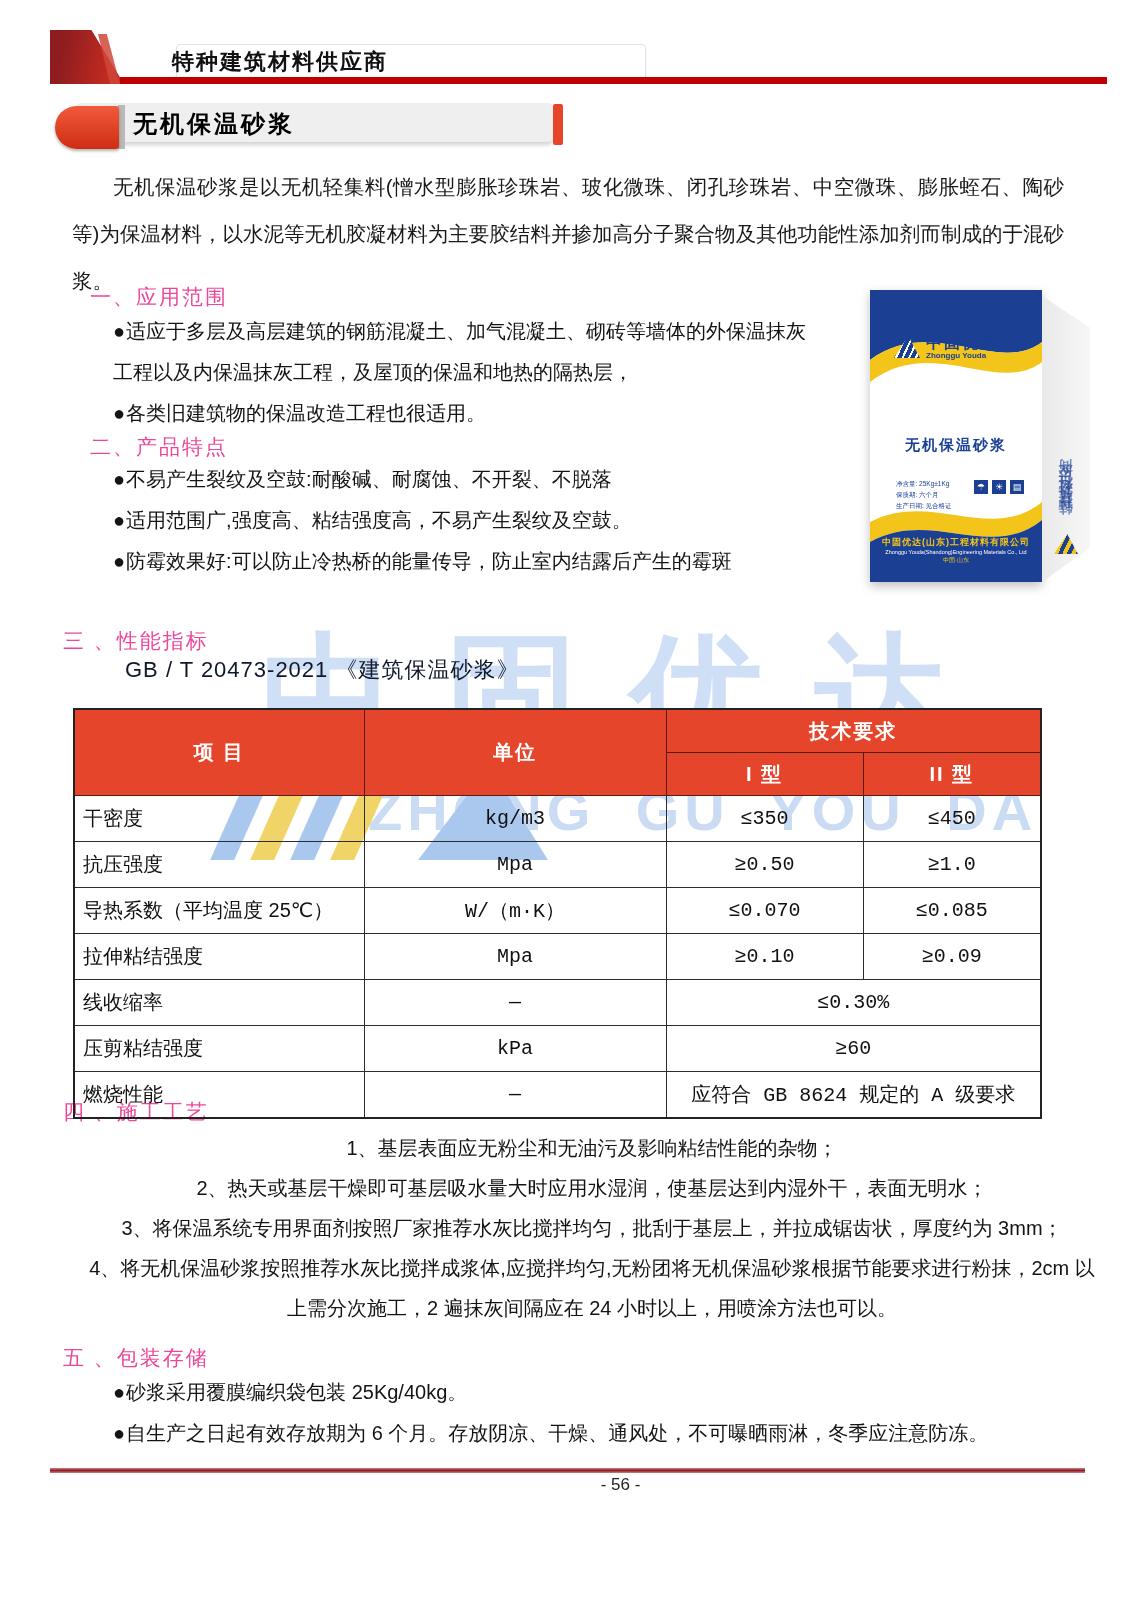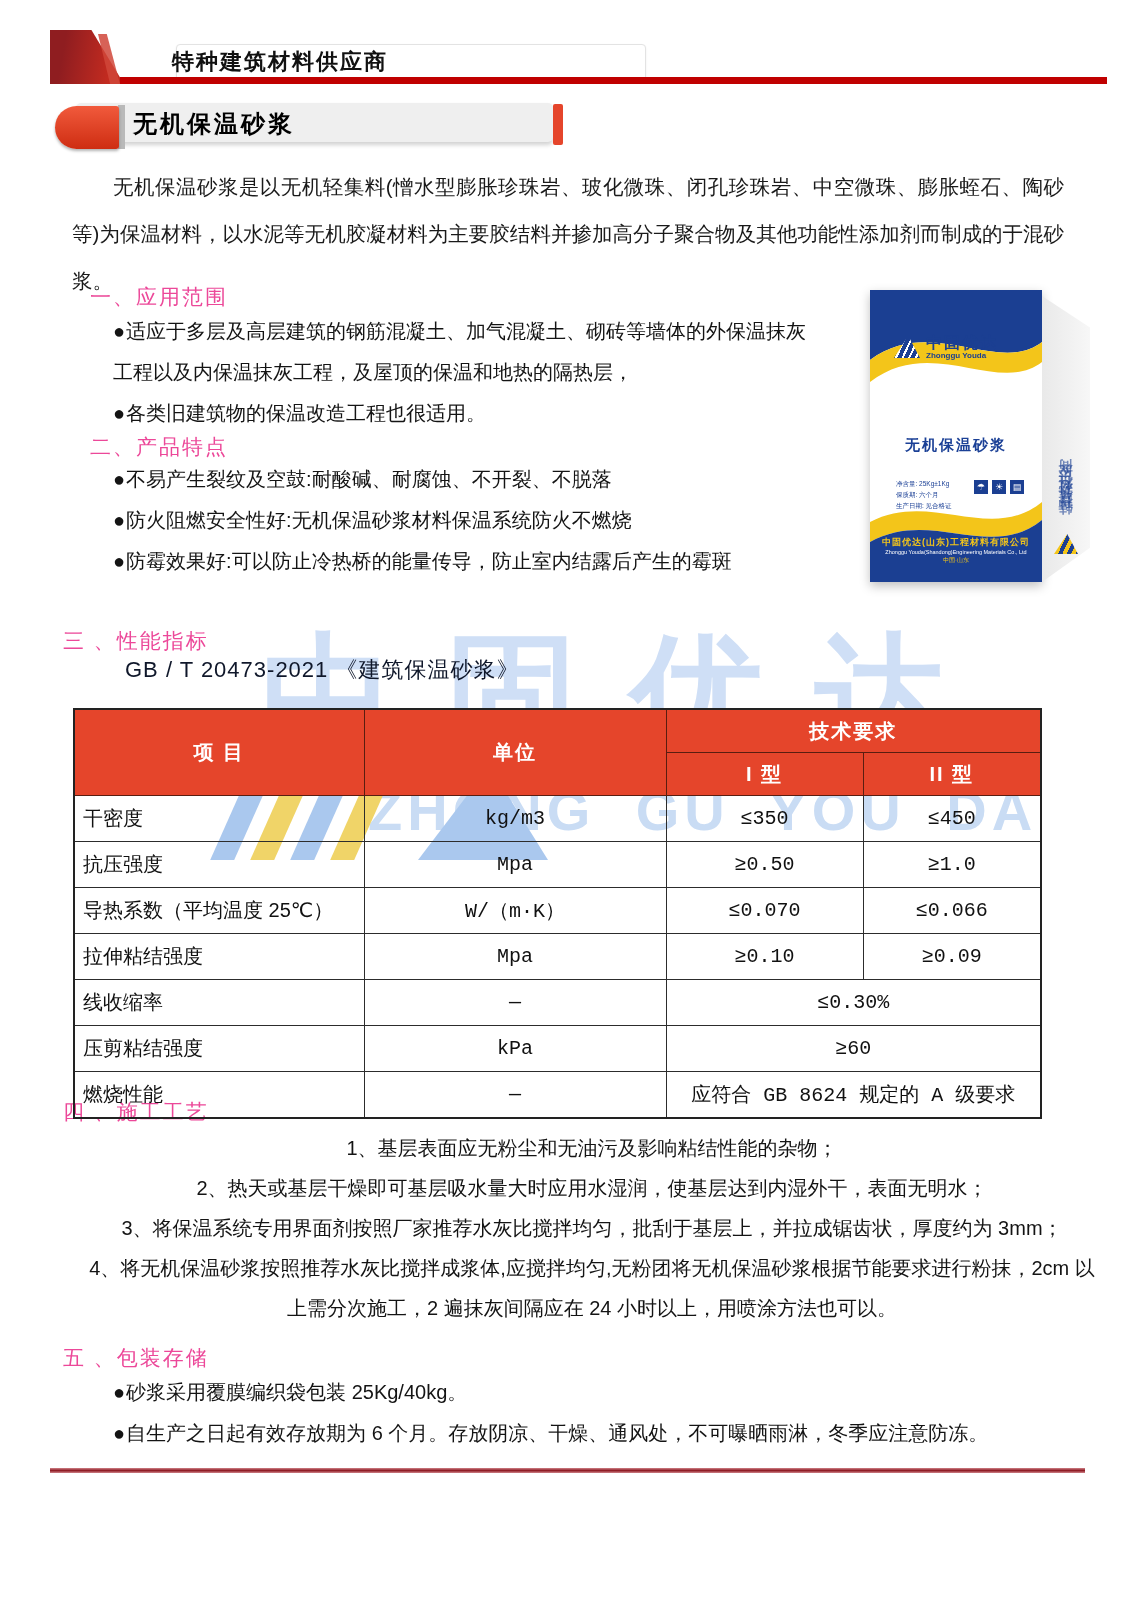--- a/index.html
+++ b/index.html
@@ -127,21 +127,21 @@
 
   <div class="abs sec-head" style="left:90px;top:283px;">一、应用范围</div>
   <div class="abs bullet-list" style="left:113px;top:311px;width:702px;" id="app-bullets">
       <div class="bullet-line"><span class="bullet">●</span><span>适应于多层及高层建筑的钢筋混凝土、加气混凝土、砌砖等墙体的外保温抹灰工程以及内保温抹灰工程，及屋顶的保温和地热的隔热层，</span></div>
       <div class="bullet-line"><span class="bullet">●</span><span>各类旧建筑物的保温改造工程也很适用。</span></div>
     </div>
 
   <div class="abs sec-head" style="left:90px;top:433px;">二、产品特点</div>
   <div class="abs bullet-list" style="left:113px;top:459px;width:820px;" id="feature-bullets">
       <div class="bullet-line"><span class="bullet">●</span><span>不易产生裂纹及空鼓:耐酸碱、耐腐蚀、不开裂、不脱落</span></div>
-      <div class="bullet-line"><span class="bullet">●</span><span>防火阻燃安全性好:无机保温砂浆材料保温系统防火不燃烧</span></div>
+      <div class="bullet-line"><span class="bullet">●</span><span>适用范围广,强度高、粘结强度高，不易产生裂纹及空鼓。</span></div>
       <div class="bullet-line"><span class="bullet">●</span><span>防霉效果好:可以防止冷热桥的能量传导，防止室内结露后产生的霉斑</span></div>
     </div>
 
   <div class="abs sec-head" style="left:63px;top:627px;">三 、性能指标</div>
   <div class="abs standard-line">GB / T 20473-2021 《建筑保温砂浆》</div>
 
   <div class="abs perf-wrap">
     <table class="perf">
       <colgroup>
         <col style="width:290px">
@@ -170,21 +170,21 @@
           <tr>
             <td class="item">抗压强度</td>
             <td class="val">Mpa</td>
             <td class="val">≥0.50</td>
             <td class="val">≥1.0</td>
           </tr>
           <tr>
             <td class="item">导热系数（平均温度 25℃）</td>
             <td class="val">W/（m·K）</td>
             <td class="val">≤0.070</td>
-            <td class="val">≤0.066</td>
+            <td class="val">≤0.085</td>
           </tr>
           <tr>
             <td class="item">拉伸粘结强度</td>
             <td class="val">Mpa</td>
             <td class="val">≥0.10</td>
             <td class="val">≥0.09</td>
           </tr>
           <tr>
             <td class="item">线收缩率</td>
             <td class="val">—</td>
@@ -250,14 +250,15 @@
         <div class="pkg-origin">中国·山东</div>
       </div>
     </div>
     <div class="pkg-side">
       <div class="pkg-side-text">特种建筑材料供应商</div>
       <div class="pkg-side-tri"></div>
     </div>
   </div>
 
   <div class="abs ftr-line"></div>
+  <div class="abs ftr-page">- 56 -</div>
 
 </div>
 
 </body></html>

